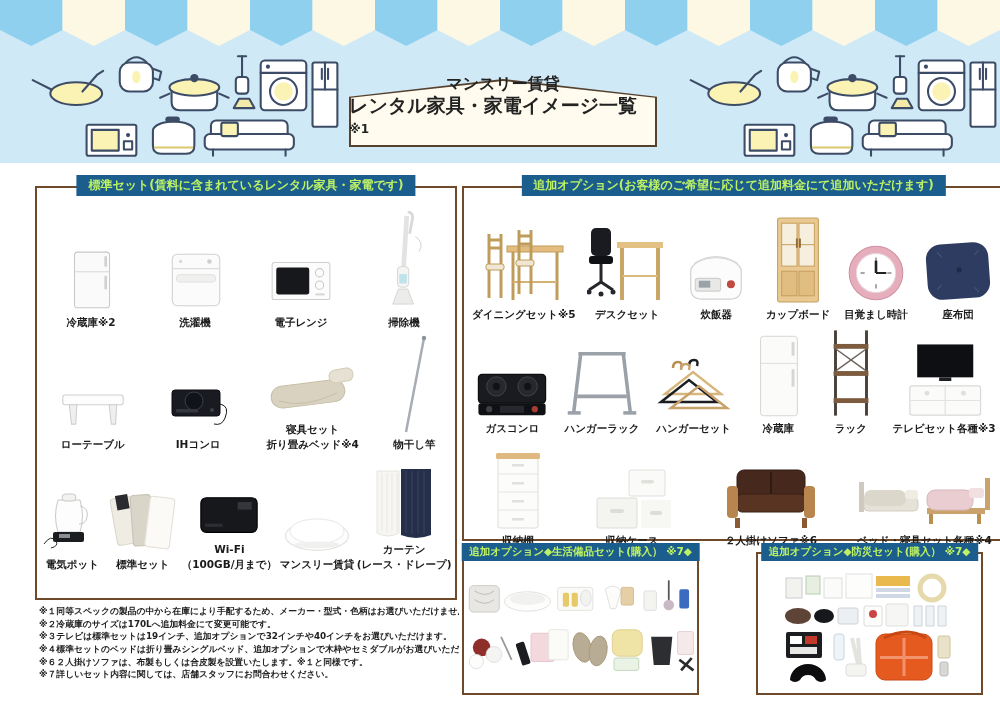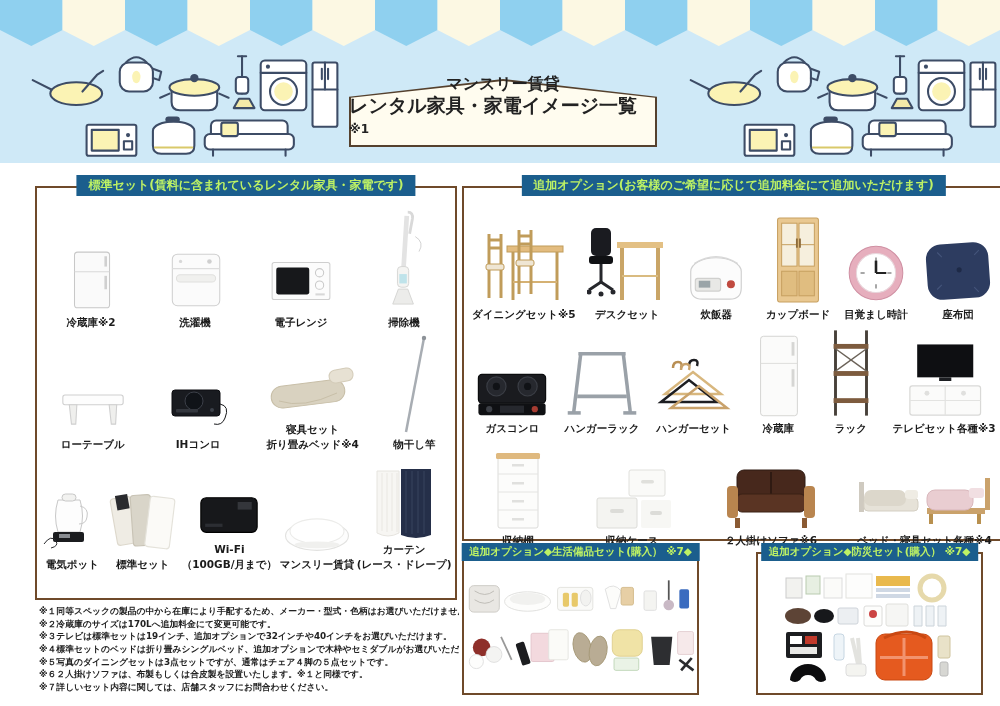--- a/index.html
+++ b/index.html
@@ -306,21 +306,20 @@
         <div class="lbl">(レース・ドレープ)</div>
       </div>
     </div>
   </div>
 
   <div class="foot">
     <div class="fline">※１同等スペックの製品の中から在庫により手配するため、メーカー・型式・色柄はお選びいただけません</div>
     <div class="fline">※２冷蔵庫のサイズは170Lへ追加料金にて変更可能です。</div>
     <div class="fline">※３テレビは標準セットは19インチ、追加オプションで32インチや40インチをお選びいただけます。</div>
     <div class="fline">※４標準セットのベッドは折り畳みシングルベッド、追加オプションで木枠やセミダブルがお選びいただけます。</div>
-    <div class="fline">※５写真のダイニングセットは3点セットですが、通常はチェア４脚の５点セットです。</div>
     <div class="fline">※６２人掛けソファは、布製もしくは合皮製を設置いたします。※１と同様です。</div>
     <div class="fline">※７詳しいセット内容に関しては、店舗スタッフにお問合わせください。</div>
   </div>
 
   <div class="panel p-right">
     <div class="tab">追加オプション(お客様のご希望に応じて追加料金にて追加いただけます)</div>
 
     <div class="row row1" style="height:116px">
       <div class="cell">
         <div class="ph" style="height:90px">

